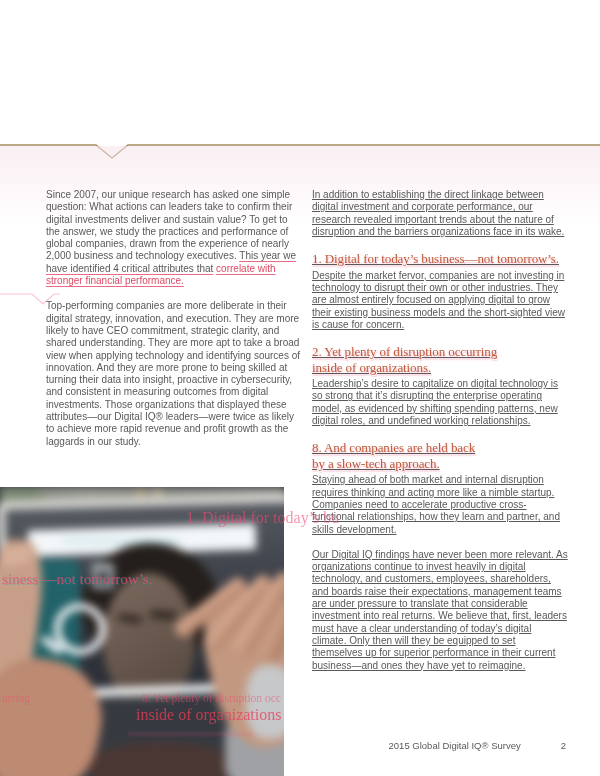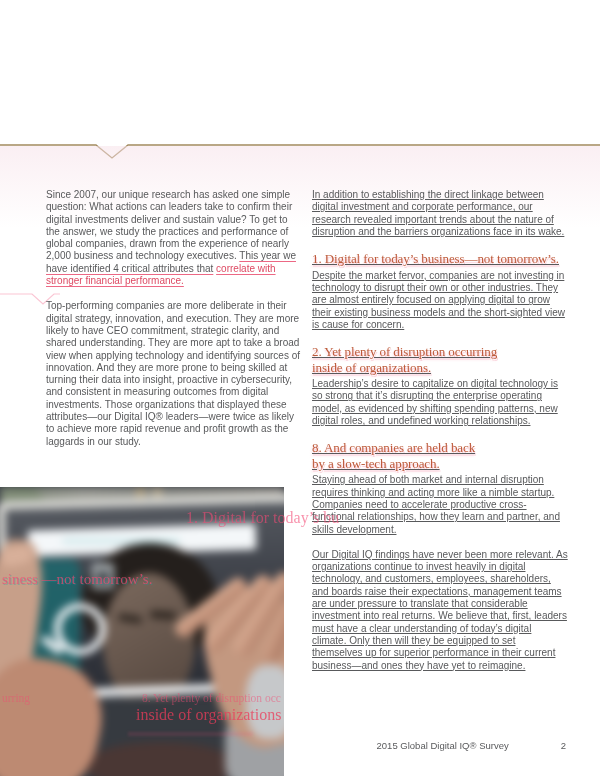--- a/index.html
+++ b/index.html
@@ -19,21 +19,21 @@
        font-size:13px;line-height:15.5px;color:#bd5b3a;white-space:pre-line;letter-spacing:-0.1px;
        text-shadow:1px 1.5px 0 rgba(246,150,172,0.40),-1px 2px 2px rgba(246,150,172,0.28);}
   .linkish{cursor:pointer;text-decoration:underline;text-decoration-color:rgba(233,78,110,0.85);text-underline-offset:2px;}
   .link-p1{color:#58595b;}
   .link-p2{color:#dd4a63;text-align:center;}
   .photo{position:absolute;left:0;top:487px;width:284px;height:289px;overflow:hidden;background:#363a42;}
   .pblur{position:absolute;left:-14px;top:-14px;right:-14px;bottom:-14px;filter:blur(4px);}
   .pstage{position:absolute;left:14px;top:14px;width:284px;height:289px;}
   .s{position:absolute;}
   .ghost{position:absolute;font-family:"Liberation Serif","DejaVu Serif",serif;pointer-events:none;white-space:pre;}
-  .footer{position:absolute;right:34px;top:740px;display:flex;align-items:baseline;gap:52px;
+  .footer{position:absolute;right:34px;top:740px;display:flex;align-items:baseline;gap:40px;
           font-size:9.5px;color:#595a5c;}
 </style>
 </head>
 <body>
 
 <div class="page">
 
 
   <svg class="divider" width="600" height="20" viewBox="0 0 600 20">
     <polyline points="0,1 96,1 112,14 128,1 600,1" fill="none" stroke="#a28a5e" stroke-width="1.3"></polyline>

